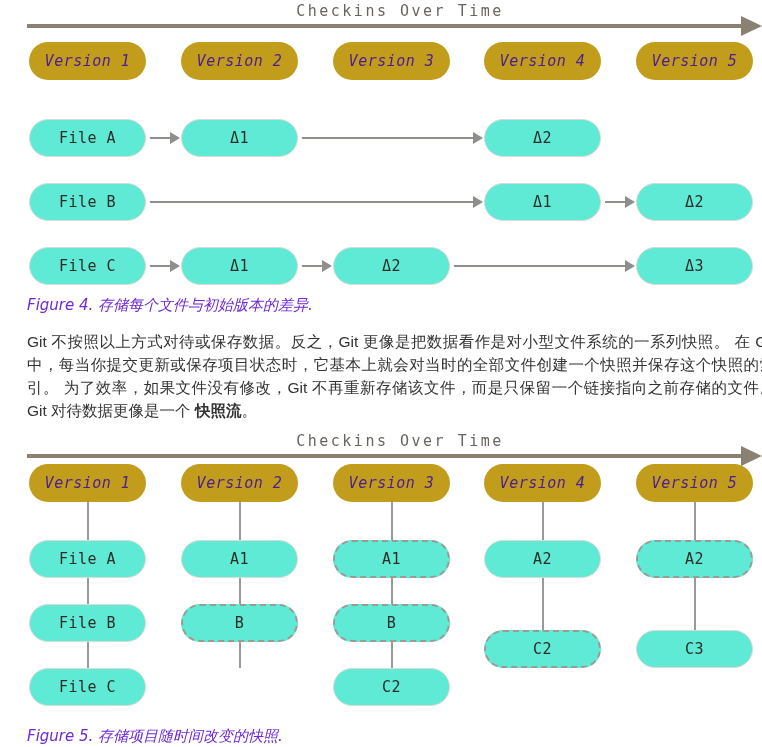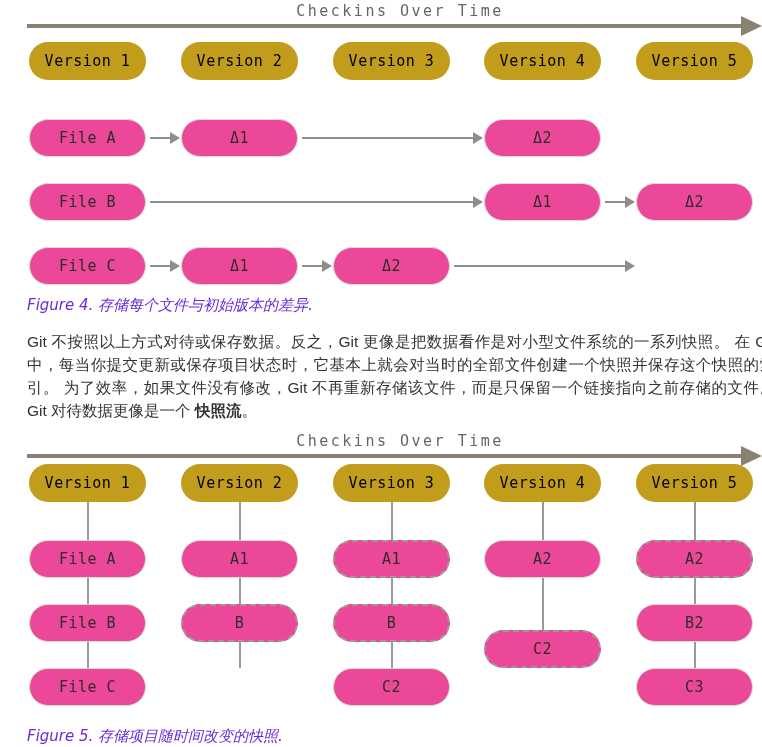--- a/index.html
+++ b/index.html
@@ -16,22 +16,22 @@
   .timeline-line::after{content:"";position:absolute;right:-21px;top:-8px;
                  border-left:21px solid #8a8172;
                  border-top:10px solid transparent;
                  border-bottom:10px solid transparent;}
 
   
   .pill{box-sizing:border-box;width:117px;height:38px;border-radius:19px;
         display:flex;align-items:center;justify-content:center;
         font-family:"DejaVu Sans Mono", monospace;font-size:15px;
         letter-spacing:0.5px;flex-shrink:0;}
-  .gold{background:#c29c1b;color:#000000;}
-  .file{background:#ec4899;color:#2e2d29;border:1px solid #dbdad1;}
+  .gold{background:#c29c1b;color:#4c1d95;font-style:italic;}
+  .file{background:#5eead4;color:#2e2d29;border:1px solid #dbdad1;}
   .dashed{border:2px dashed #9b9b93;}
   .abs{position:absolute;top:0;}
   .c1{left:10px}.c2{left:162px}.c3{left:314px}.c4{left:465px}.c5{left:617px}
 
   
   .vrow{position:relative;height:38px;margin-top:12px;}
   .drow{position:relative;height:38px;margin-top:26px;}
   .drow-first{margin-top:39px;}
   .harrow{position:absolute;top:18px;height:2px;background:#8e8e8a;}
   .harrow::after{content:"";position:absolute;right:-10px;top:-5px;
@@ -90,20 +90,21 @@
       <div class="pill file abs c5">Δ2</div>
     </div>
 
     <div class="drow">
       <div class="pill file abs c1">File C</div>
       <div class="harrow" style="left:131px;width:20px"></div>
       <div class="pill file abs c2">Δ1</div>
       <div class="harrow" style="left:283px;width:20px"></div>
       <div class="pill file abs c3">Δ2</div>
       <div class="harrow" style="left:435px;width:171px"></div>
+      <div class="pill file abs c5">Δ3</div>
     </div>
 
     <p class="caption">Figure 4. 存储每个文件与初始版本的差异.</p>
   </section>
 
   <p class="para"><span>Git 不按照以上方式对待或保存数据。反之，Git 更像是把数据看作是对小型文件系统的一系列快照。 在 Git 中，每当你提交更新或保存项目状态时，它基本上就会对当时的全部文件创建一个快照并保存这个快照的索引。 为了效率，如果文件没有修改，Git 不再重新存储该文件，而是只保留一个链接指向之前存储的文件。 Git 对待数据更像是一个 </span><strong>快照流</strong><span>。</span></p>
 
   <section>
     <div class="timeline mt8">
       <div class="timeline-label">Checkins Over Time</div>
@@ -148,21 +149,20 @@
         <div class="conn conn-b"></div>
         <div class="conn conn-b"></div>
         <div class="pill file dashed">C2</div>
       </div>
 
       <div class="snap-col" style="left:617px">
         <div class="pill gold">Version 5</div>
         <div class="conn conn-a"></div>
         <div class="pill file dashed">A2</div>
         <div class="conn conn-b"></div>
-        <div class="pill file">B2</div>
         <div class="conn conn-b"></div>
         <div class="pill file">C3</div>
       </div>
 
     </div>
 
     <p class="caption" style="margin-top:22px">Figure 5. 存储项目随时间改变的快照.</p>
   </section>
 
 </div>

